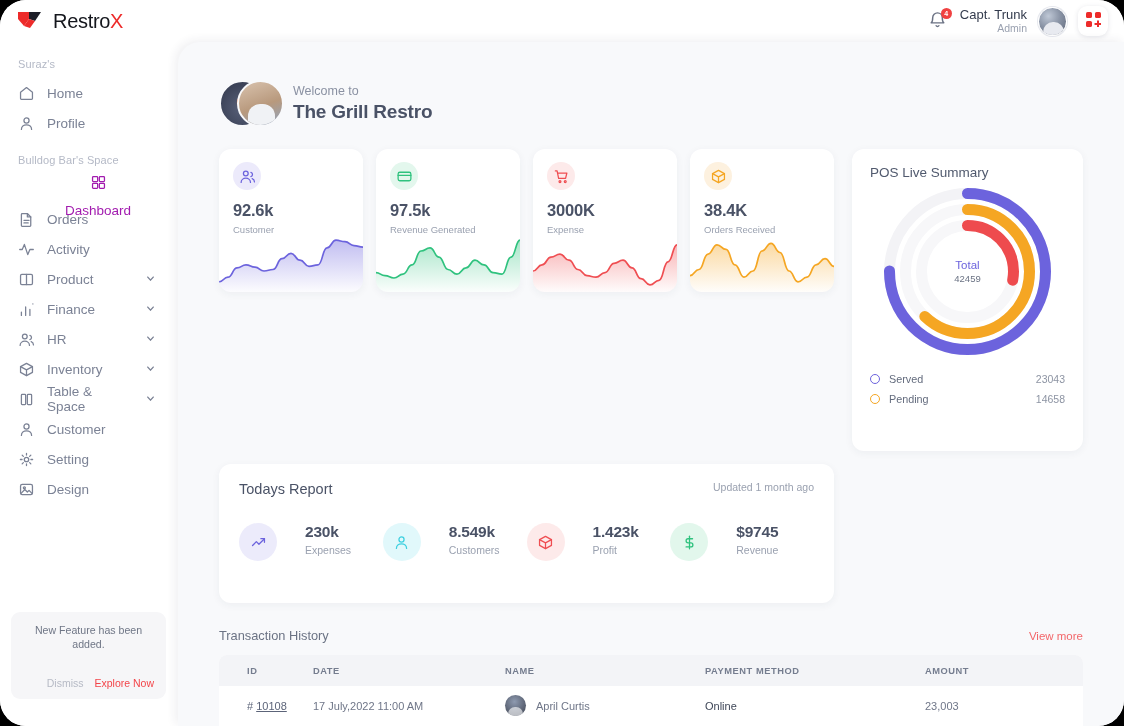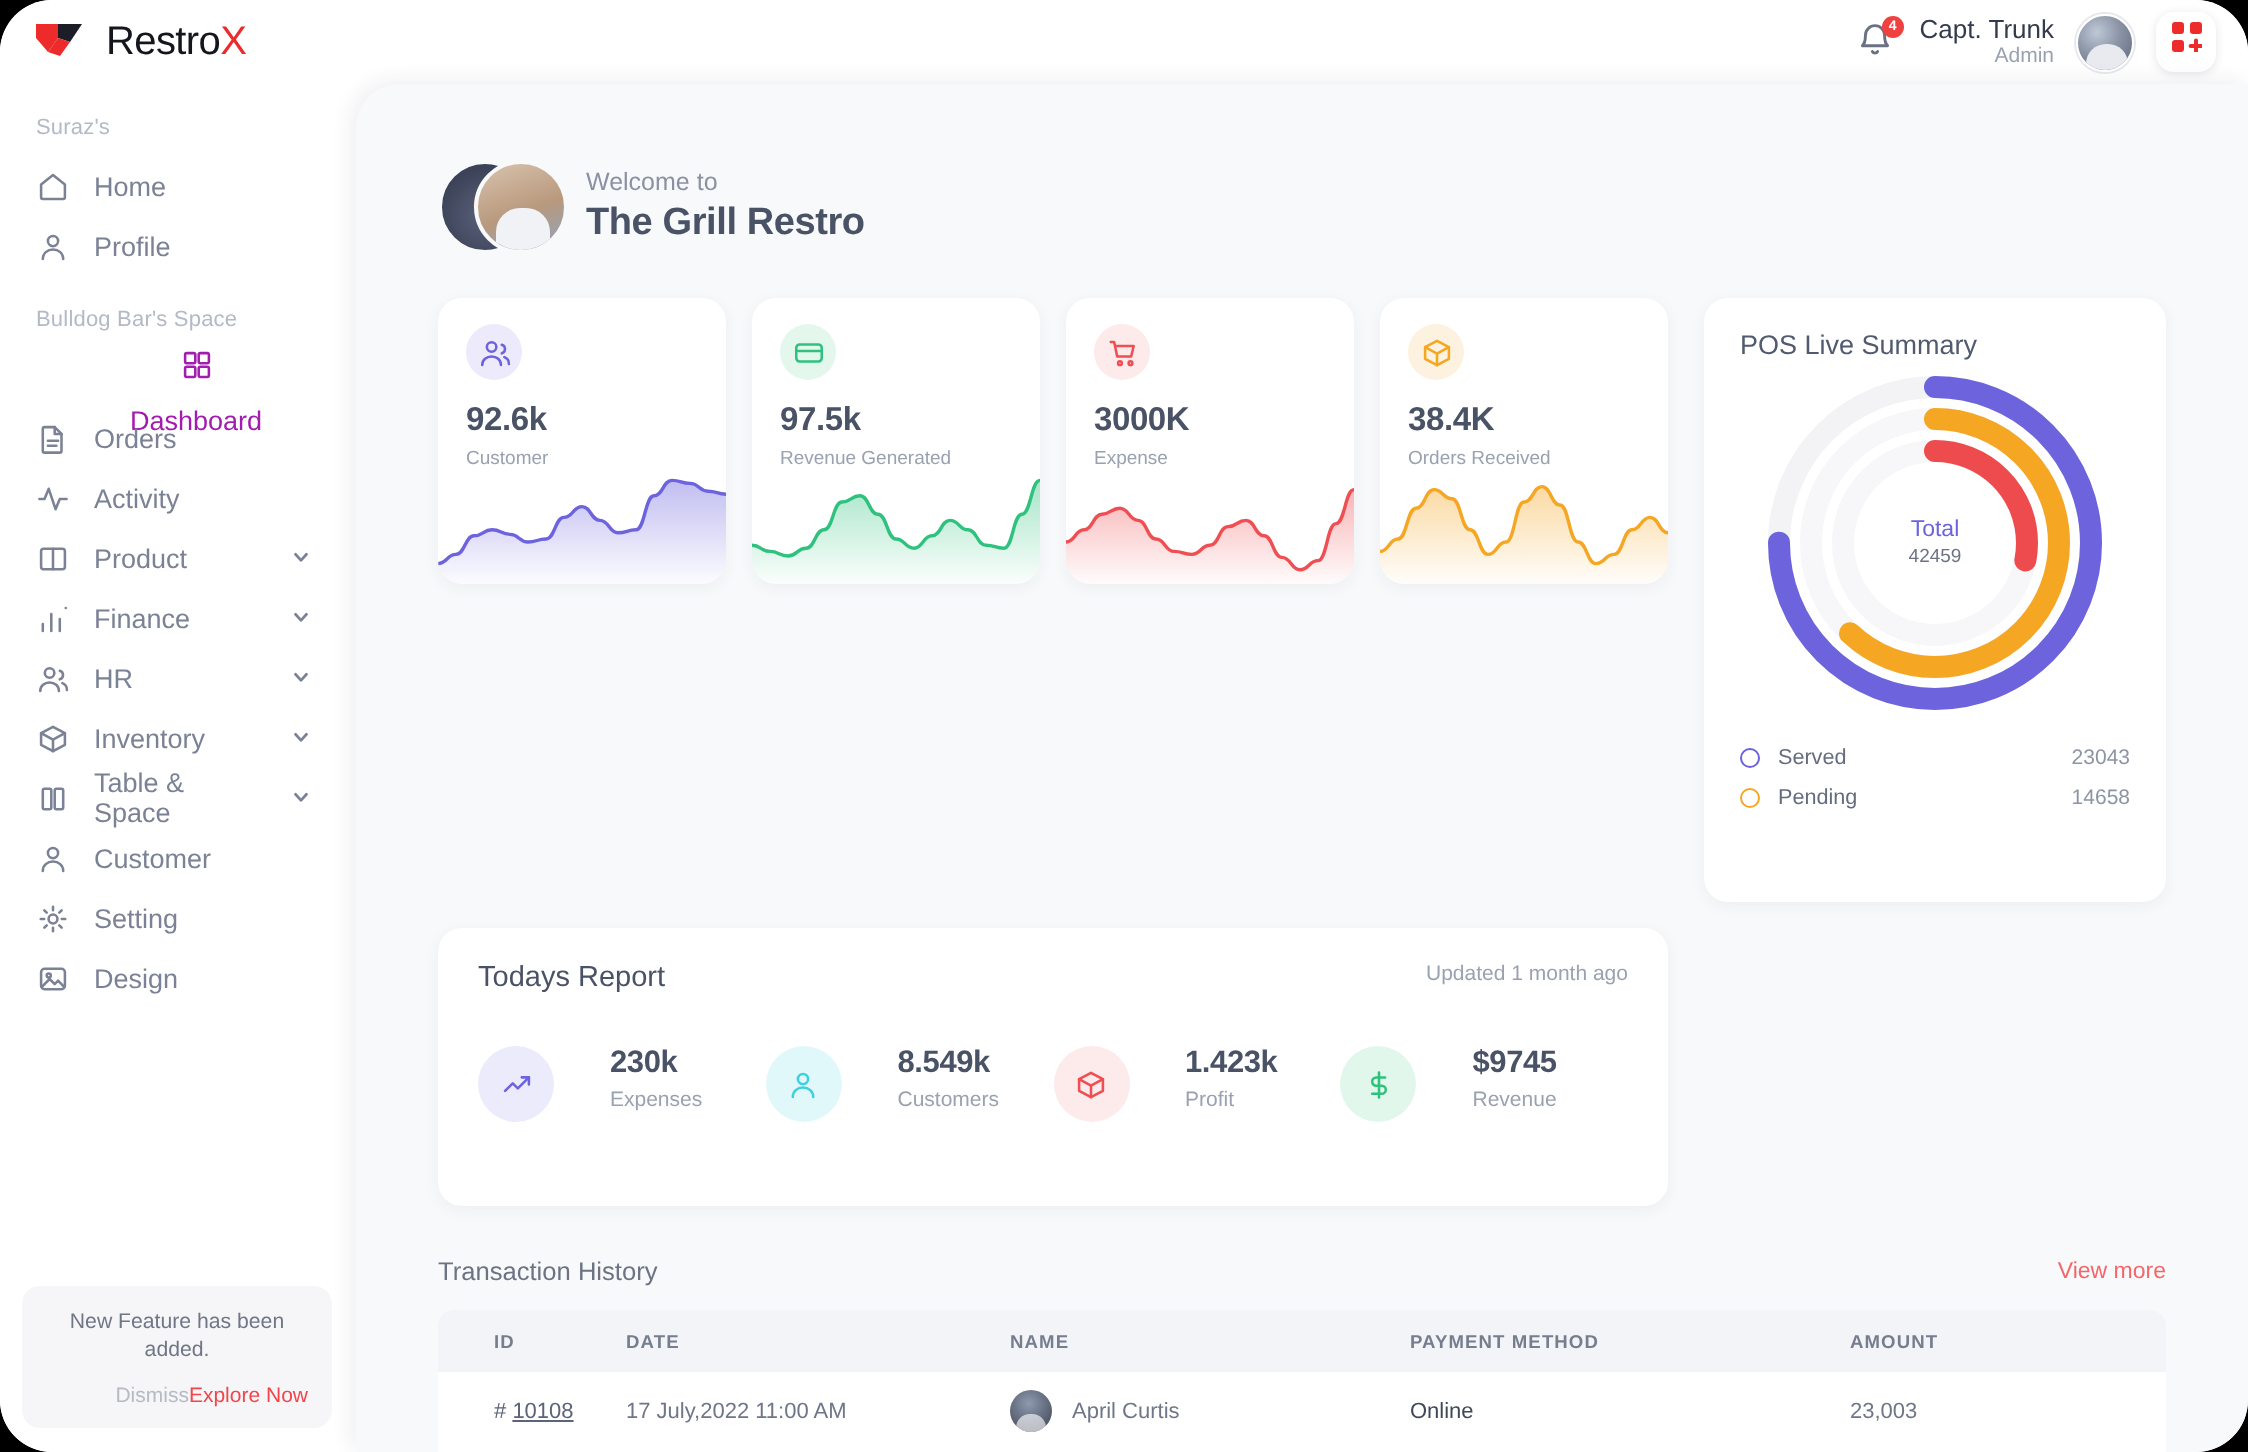--- a/index.html
+++ b/index.html
@@ -74,26 +74,26 @@
     display: flex; align-items: center; gap: 12px;
     height: 30px; padding-left: 18px; cursor: pointer;
     color: #7b8295; font-size: 13.5px;
     position: relative;
   }
   .nav-item.active { color: #a21caf; font-weight: 400; flex-direction: column; }
   .nav-ico { width: 17px; height: 17px; display: flex; align-items: center; justify-content: center; flex: 0 0 17px; }
   .nav-chev { margin-left: auto; margin-right: 22px; }
 
   .promo {
-    position: absolute; left: 11px; right: 12px; bottom: 12px;
+    position: absolute; left: 11px; right: 12px; bottom: 27px;
     background: #f6f6f8; border-radius: 9px;
     padding: 12px 12px 10px;
   }
   .promo-text { font-size: 10.6px; color: #6f7686; text-align: center; line-height: 1.3; }
-  .promo-actions { display: flex; justify-content: flex-end; margin-top: 9px; align-items: center; }
+  .promo-actions { display: flex; justify-content: flex-end; gap: 11px; margin-top: 25px; align-items: center; }
   .promo-dismiss { font-size: 10.5px; color: #b6bac5; cursor: pointer; }
   .promo-explore { font-size: 10.5px; color: #f3454a; cursor: pointer; }
 
   
   .main {
     position: absolute; top: 42px; left: 178px; right: 0; bottom: 0;
     background: #f8f9fb;
     border-top-left-radius: 22px;
     box-shadow: -3px -2px 10px rgba(40,45,70,.07);
     overflow: hidden;

